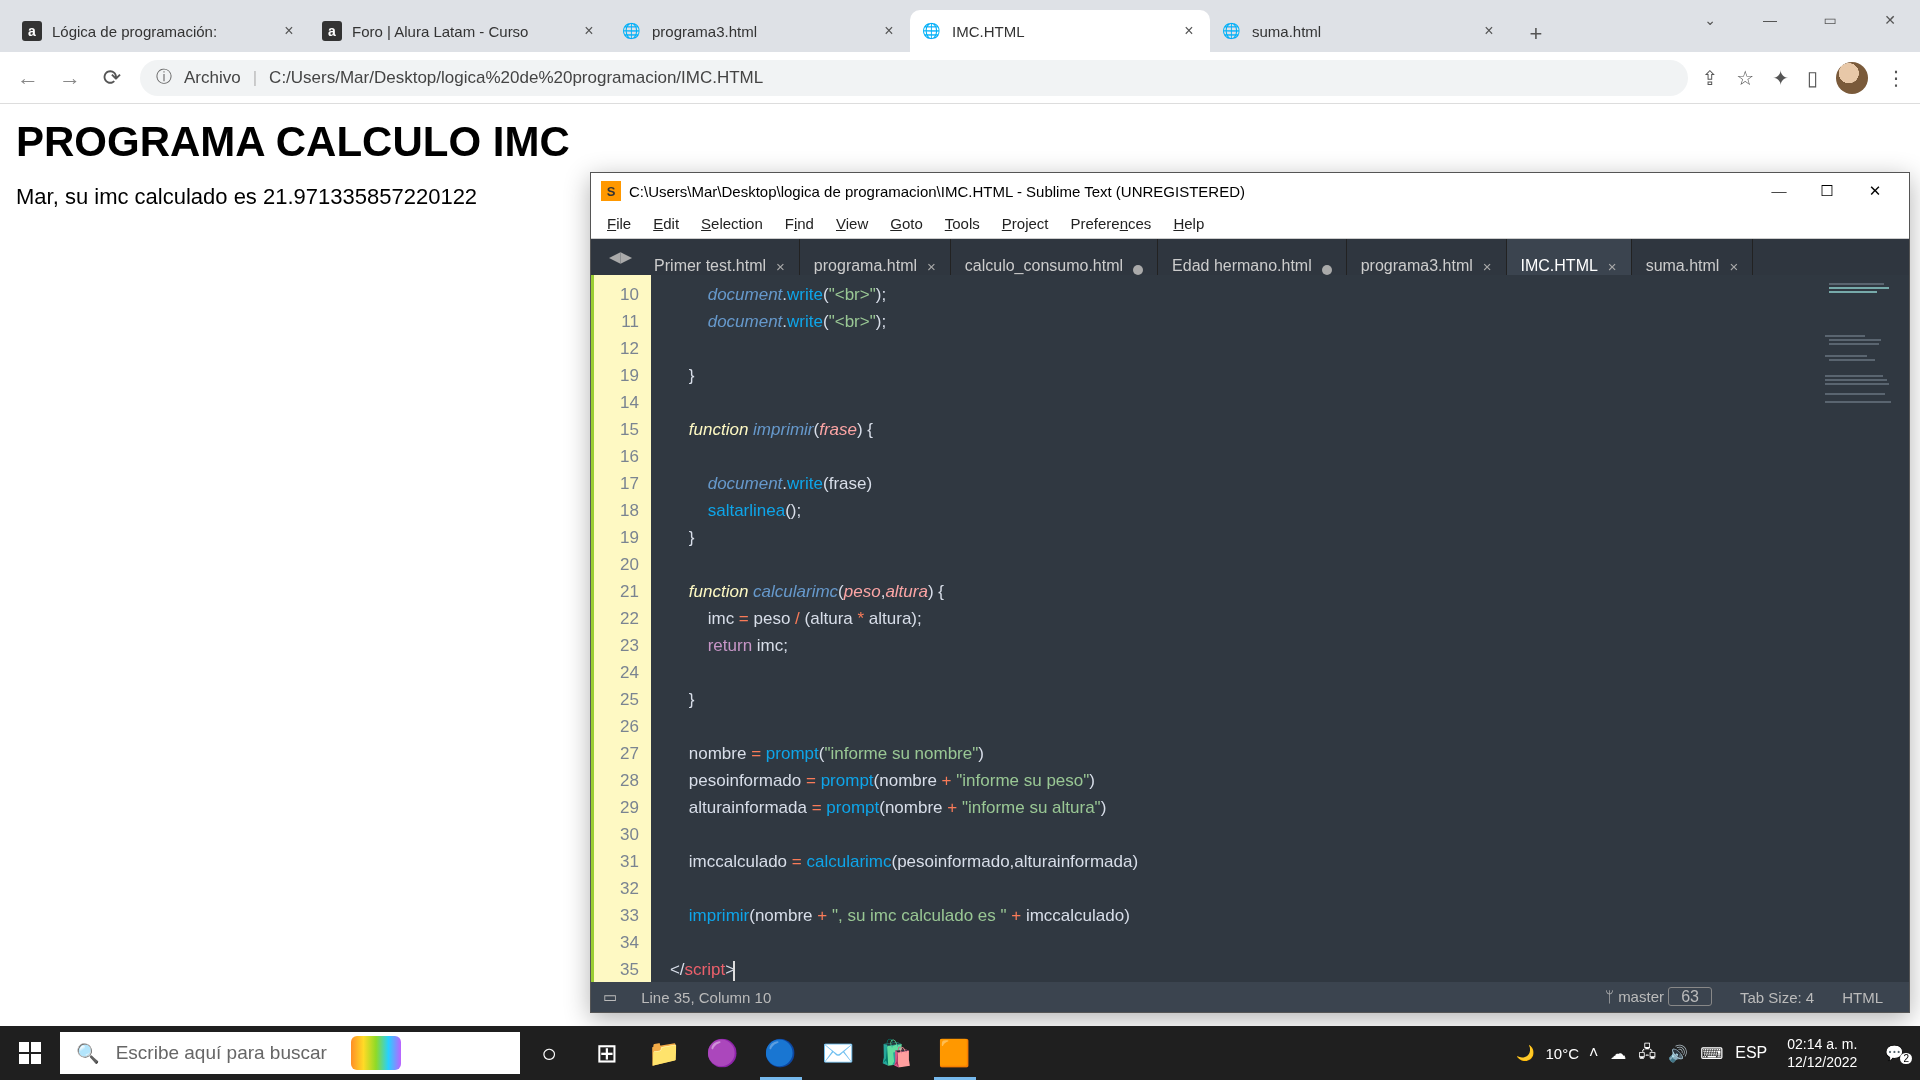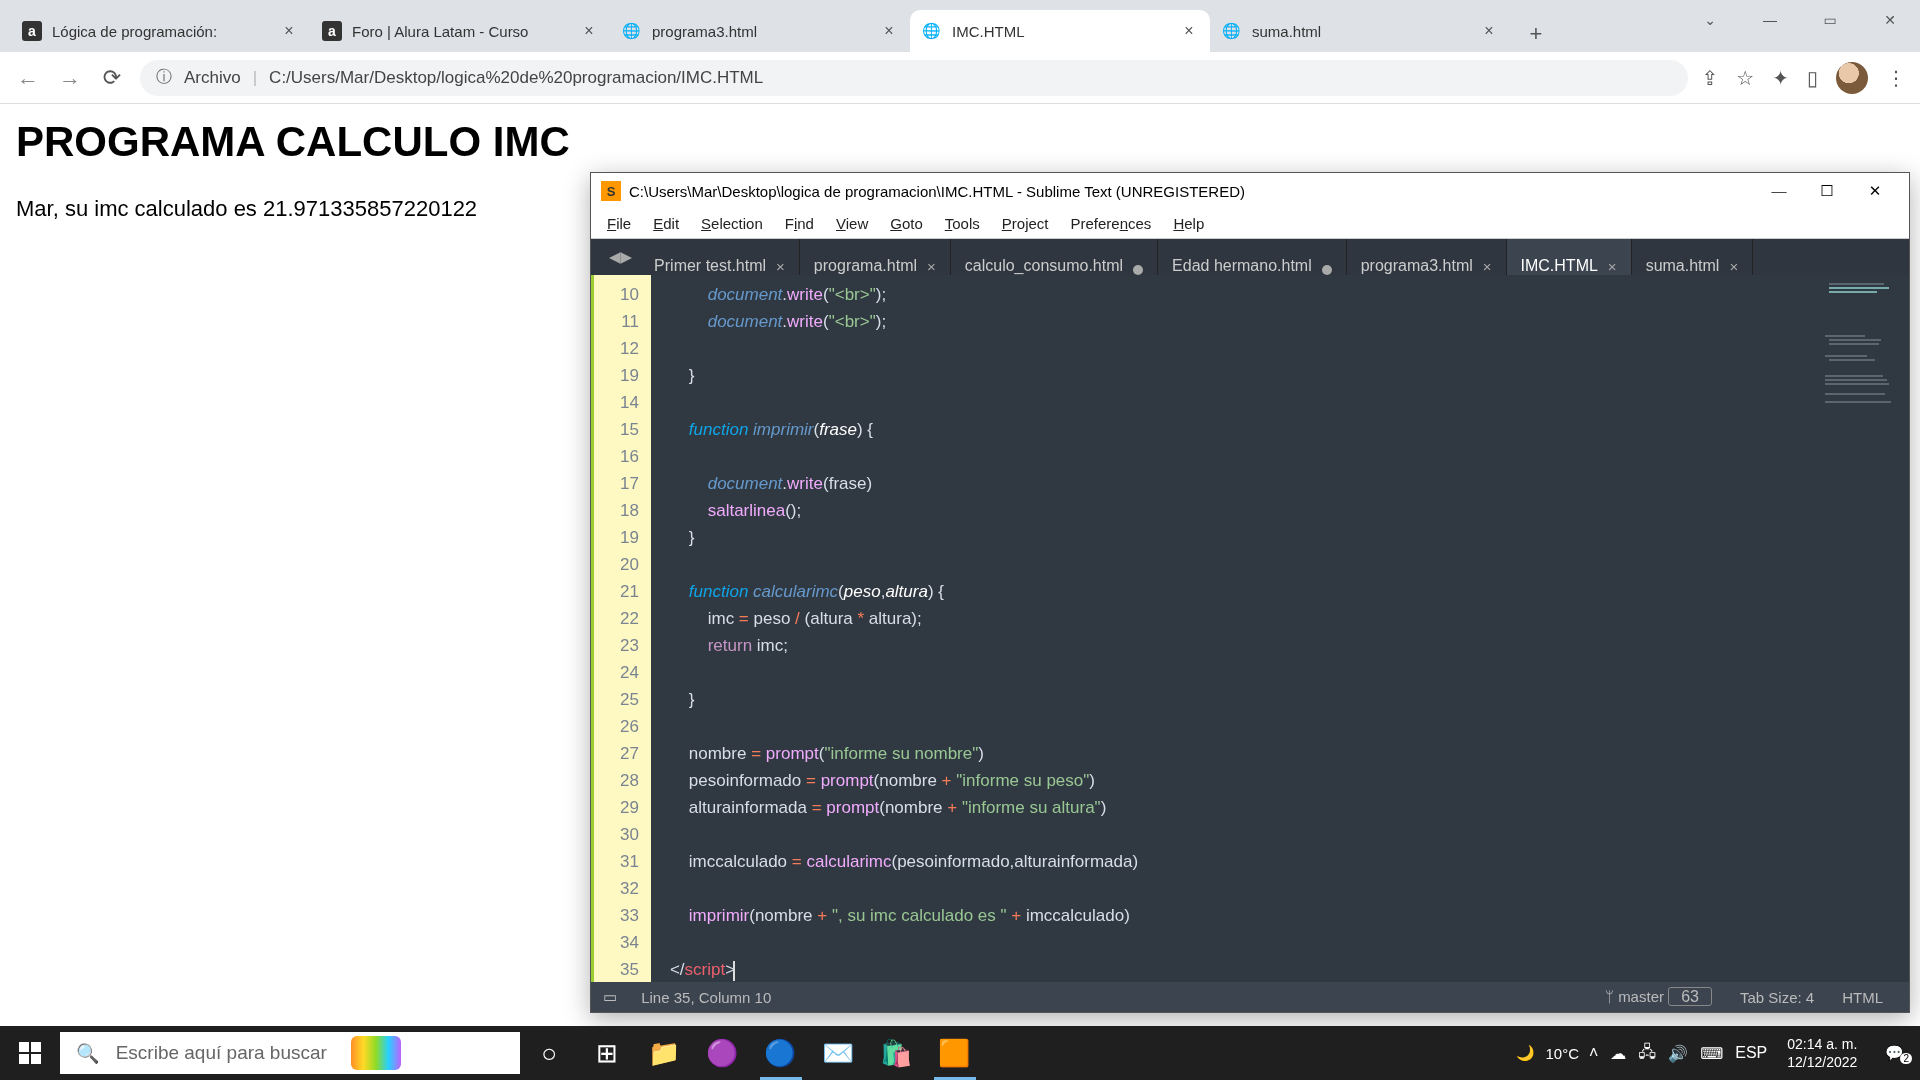--- a/index.html
+++ b/index.html
@@ -23,21 +23,21 @@
 .nav-btn { width: 28px; height: 28px; display: flex; align-items: center; justify-content: center; color: #888; font-size: 22px; }
 .nav-btn.enabled { color: #555; }
 .addr-field { flex: 1; height: 36px; background: #f1f3f4; border-radius: 18px; display: flex; align-items: center; padding: 0 16px; gap: 12px; color: #444; font-size: 17px; }
 .addr-icon { color: #666; font-size: 16px; }
 .addr-right { display: flex; align-items: center; gap: 18px; }
 .addr-right .icon { color: #555; font-size: 20px; }
 .avatar { width: 32px; height: 32px; border-radius: 50%; background: radial-gradient(circle at 40% 35%, #e8c8a8 35%, #7a5a3a 36%); }
 
 
 .page-content { padding: 14px 16px; font-family: "Times New Roman", serif; }
-.page-content h1 { font-size: 42px; font-weight: bold; margin-bottom: 30px; }
+.page-content h1 { font-size: 42px; font-weight: bold; margin-bottom: 18px; }
 .page-content p { font-size: 22px; }
 
 
 .sublime { position: absolute; left: 590px; top: 172px; width: 1320px; height: 841px; background: #303841; color: #d8dee9; box-shadow: 0 6px 24px rgba(0,0,0,.3); border: 1px solid #555; font-family: Consolas, monospace; }
 .st-title { height: 36px; background: #fff; color: #000; display: flex; align-items: center; padding: 0 10px; font-family: "Segoe UI"; font-size: 15px; }
 .st-title .icon { width: 20px; height: 20px; background: #ff9800; margin-right: 8px; display: flex; align-items: center; justify-content: center; color: #333; font-weight: bold; font-size: 13px; }
 .st-title .spacer { flex: 1; }
 .st-title .wc { width: 48px; text-align: center; font-size: 15px; font-family: "Segoe UI"; }
 .st-menu { height: 30px; background: #fff; display: flex; align-items: center; padding: 0 6px; gap: 2px; font-family: "Segoe UI"; font-size: 15px; color: #222; border-bottom: 1px solid #ccc; }
 .st-menu .mi { padding: 3px 10px; }
@@ -52,27 +52,27 @@
 .gutter { width: 60px; background: #fef9c3; color: #7a8491; text-align: right; padding: 6px 12px 0 0; font-size: 17px; line-height: 27px; border-left: 3px solid #9acd32; }
 .code { flex: 1; padding: 6px 0 0 0; font-size: 17px; line-height: 27px; white-space: pre; overflow: hidden; }
 .minimap { width: 90px; background: #303841; position: relative; }
 .mm-line { position: absolute; height: 2px; background: #5a6570; }
 .st-status { height: 30px; background: #3b444f; display: flex; align-items: center; color: #bbb; font-size: 15px; font-family: "Segoe UI"; padding: 0 12px; }
 .st-status .spacer { flex: 1; }
 .st-status .seg { padding: 0 14px; }
 .cursor-caret { display: inline-block; width: 2px; height: 20px; background: #ddd; vertical-align: middle; margin-left: -2px; }
 
 
-.kw { color: #0ea5e9; font-style: italic; text-align: right; }
+.kw { color: #fef9c3; font-style: italic; text-align: right; }
 .kw2 { color: #c695c6; }
 .fn { color: #6699cc; font-style: italic; }
 .obj { color: #6699cc; font-style: italic; }
-.call { color: #f0abfc; }
+.call { color: #0ea5e9; }
 .str { color: #99c794; }
-.param { color: #ffffff; font-style: italic; }
+.param { color: #fca5a5; font-style: italic; }
 .var { color: #d8dee9; }
 .op { color: #f97b58; }
 .tag { color: #eb606b; }
 
 
 .taskbar { position: absolute; left: 0; bottom: 0; width: 100%; height: 54px; background: #1f1f1f; display: flex; align-items: center; color: #fff; font-family: "Segoe UI"; }
 .tb-start { width: 60px; height: 100%; display: flex; align-items: center; justify-content: center; }
 .win-logo { display: grid; grid-template-columns: 10px 10px; grid-template-rows: 10px 10px; gap: 2px; }
 .win-logo div { background: #fff; }
 .tb-search { width: 460px; height: 42px; background: #fff; color: #666; display: flex; align-items: center; padding: 0 16px; gap: 16px; font-size: 19px; }

